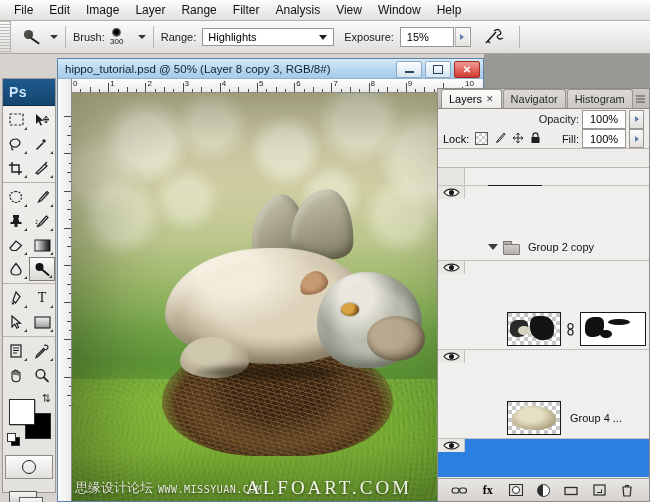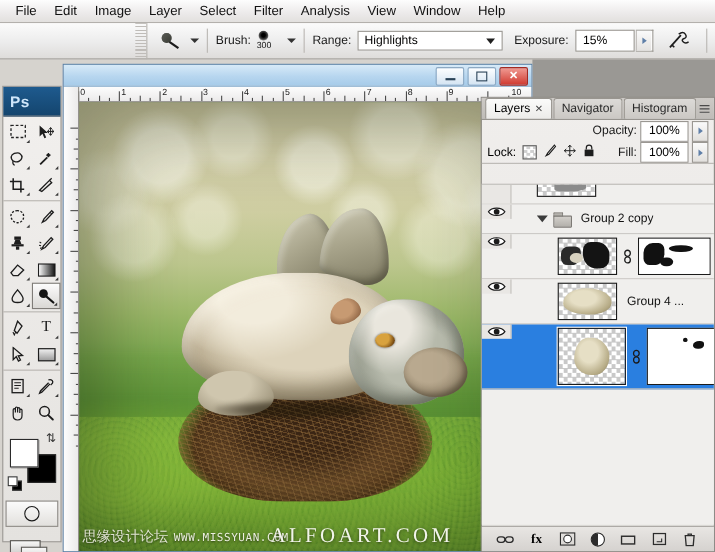--- a/index.html
+++ b/index.html
@@ -19,21 +19,21 @@
     border-bottom:1px solid #b3b0ac;
     display:flex;align-items:center;padding-left:6px;box-sizing:border-box;
   }
   .menubar .mi{font-size:12px;padding:2px 8px;color:#111;white-space:nowrap;cursor:default;}
 
   
   .optbar{
     position:absolute;left:0;top:21px;width:650px;height:33px;
     background:linear-gradient(#fbfbfb,#ececec 55%,#dedcda);
     border-bottom:1px solid #a9a6a2;
-    display:flex;align-items:center;box-sizing:border-box;justify-content:flex-end;
+    display:flex;align-items:center;box-sizing:border-box;
   }
   .grip{width:10px;height:33px;background:
      repeating-linear-gradient(to bottom,#bfbcb8 0 1px,transparent 1px 3px);
      border-right:1px solid #b7b4b0;}
   .sep{width:1px;height:22px;background:#b9b6b2;margin:0 7px;}
   .tool-preview{
     width:26px;height:22px;display:flex;align-items:center;justify-content:center;
   }
   .dodge-glyph{position:relative;width:18px;height:16px;}
   .dodge-glyph .head{position:absolute;left:1px;top:1px;width:9px;height:9px;border-radius:50%;background:#1b1b1b;}
@@ -277,21 +277,21 @@
 
   .layerlist{position:absolute;left:0;right:0;top:78px;bottom:24px;overflow:hidden;
     background:#f0efed;border-top:1px solid #b9b6b2;}
   .lrow{position:relative;display:flex;align-items:center;height:auto;
     border-bottom:1px solid #c4c1bd;box-sizing:border-box;background:#f0efed;}
   .lrow.selected{background:#2a7fe0;}
   .eyecol{width:26px;min-width:26px;height:100%;display:flex;align-items:center;justify-content:center;
     border-right:1px solid #c4c1bd;align-self:stretch;background:#e9e7e4;}
   .lrow.selected .eyecol{background:#e9e7e4;}
   .eye-ic{width:17px;height:13px;display:flex;align-items:center;justify-content:center;}
-  .lbody{flex:1;display:flex;align-items:center;gap:5px;padding:3px 4px;min-height:26px;box-sizing:border-box;}
+  .lbody{flex:1;display:flex;align-items:center;gap:5px;padding:3px 4px;min-height:26px;box-sizing:border-box;margin-top:48px;}
   .thumb{width:52px;height:32px;border:1px solid #1b1b1b;background:
     conic-gradient(#fff 0 25%, #c8c8c8 0 50%, #fff 0 75%, #c8c8c8 0);
     background-size:8px 8px;position:relative;overflow:hidden;flex:0 0 auto;}
   .thumb.mask{background:#fff;border:1px solid #1b1b1b;width:64px;}
   .link-ic{width:9px;height:16px;display:flex;align-items:center;justify-content:center;}
   .lname{font-size:11px;color:#111;white-space:nowrap;overflow:hidden;}
   .folder{width:16px;height:13px;position:relative;flex:0 0 auto;}
   .folder .tab{position:absolute;left:0;top:0;width:7px;height:3px;background:#b5b2ad;border:1px solid #7d7a75;border-bottom:none;border-radius:1px 1px 0 0;}
   .folder .bod{position:absolute;left:0;top:3px;width:15px;height:9px;background:linear-gradient(#d2cfca,#b3b0ab);border:1px solid #7d7a75;border-radius:0 1px 1px 1px;}
   .discl{width:10px;height:10px;display:flex;align-items:center;justify-content:center;flex:0 0 auto;}
@@ -323,21 +323,21 @@
 </head>
 <body>
 
 <div class="app">
 
   <div class="menubar">
     <div class="mi">File</div>
     <div class="mi">Edit</div>
     <div class="mi">Image</div>
     <div class="mi">Layer</div>
-    <div class="mi">Select</div>
+    <div class="mi">Range</div>
     <div class="mi">Filter</div>
     <div class="mi">Analysis</div>
     <div class="mi">View</div>
     <div class="mi">Window</div>
     <div class="mi">Help</div>
   </div>
 
   <div class="optbar">
     <div class="grip"></div>
     <div style="width:8px"></div>
@@ -593,20 +593,21 @@
       </div>
 
     <div class="screenmode">
       <div class="r1"></div>
         <div class="r2"></div>
     </div>
   </div>
 
   <div class="docwin">
     <div class="doctitle">
+      <div class="tt">hippo_tutorial.psd @ 50% (Layer 8 copy 3, RGB/8#)</div>
       <div class="winbtns">
         <div class="wbtn">
             <div class="m"></div>
           </div>
         <div class="wbtn">
             <div class="r"></div>
           </div>
         <div class="wbtn close">
             <div class="x">✕</div>
           </div>

